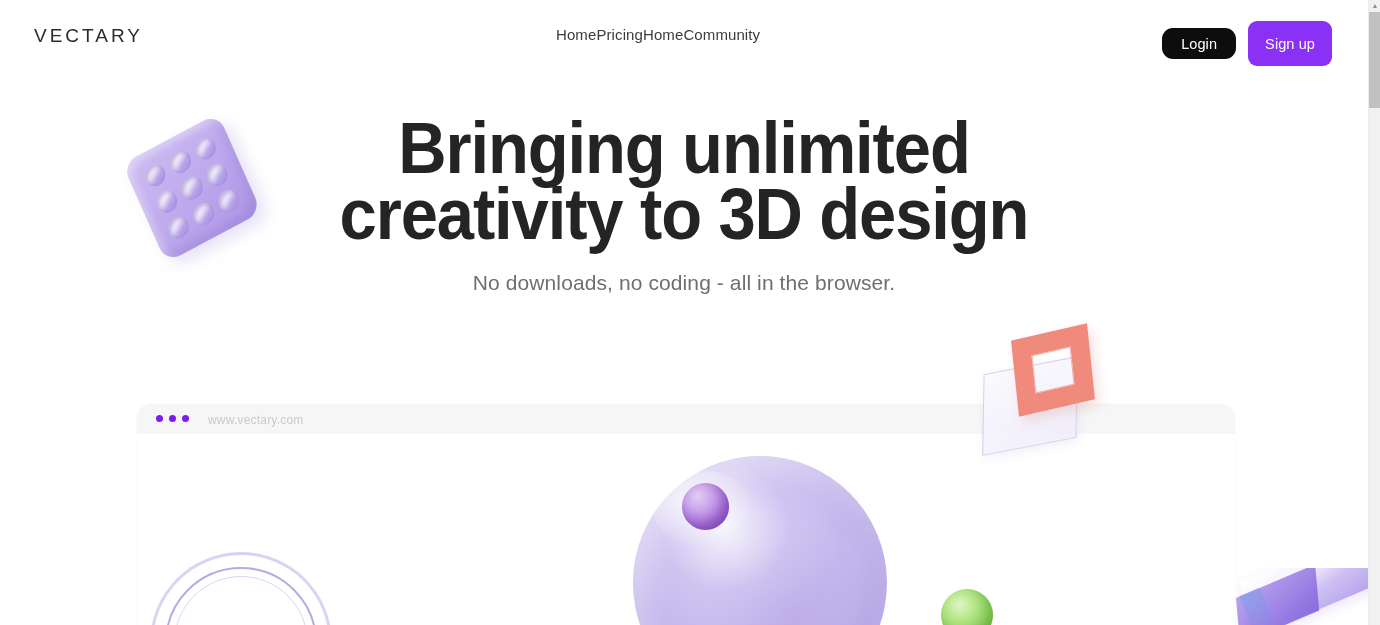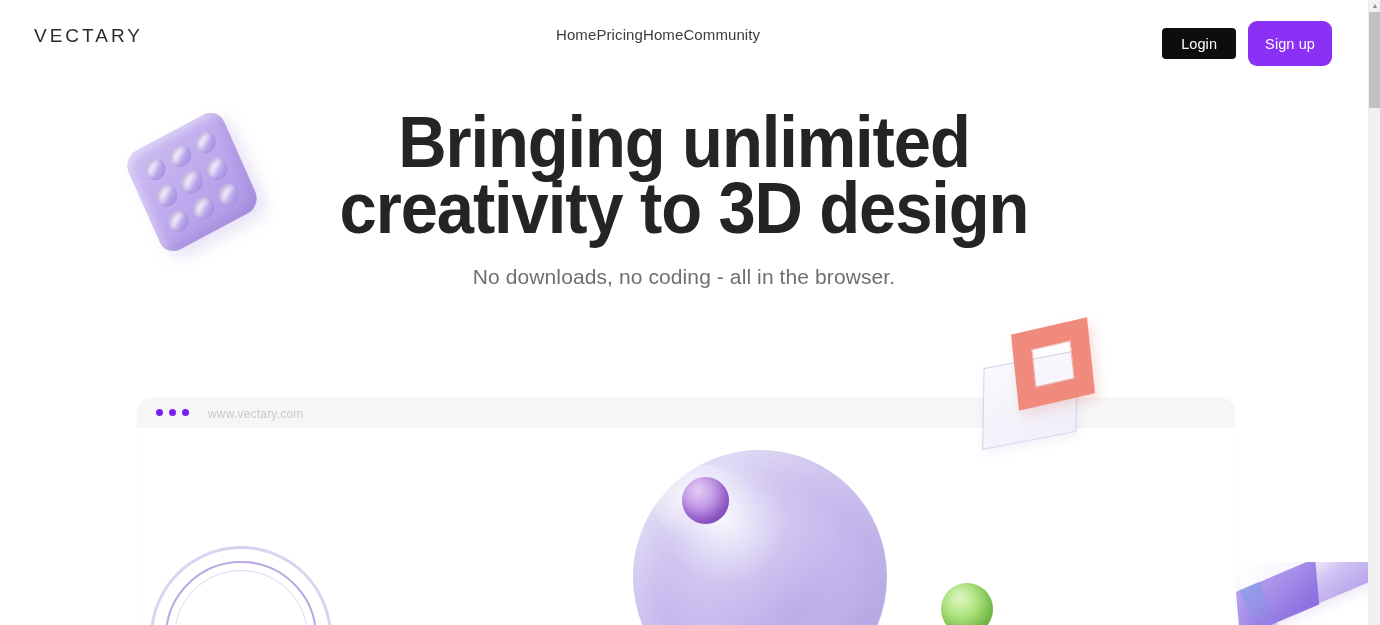--- a/index.html
+++ b/index.html
@@ -32,33 +32,33 @@
     font-size:15px; color:#3c3c3c; text-decoration:none;
     letter-spacing:0.1px; white-space:nowrap;
   }
 
   .header-actions {
     position:absolute; right:36px; top:21px;
     display:flex; gap:12px; align-items:center;
   }
   .btn-login {
     background:#0d0d0d; color:#fff; border:none;
-    border-radius:4px; height:31px; padding:0 19px;
+    border-radius:11px; height:31px; padding:0 19px;
     font-size:14.5px; font-family:inherit; cursor:pointer;
     letter-spacing:0.1px;
   }
   .btn-signup {
     background:#8b30f5; color:#fff; border:none;
     border-radius:9px; height:45px; padding:0 17px;
     font-size:14.5px; font-family:inherit; cursor:pointer;
     letter-spacing:0.1px;
   }
 
   
-  .hero { position:absolute; top:6px; left:0; width:1368px; height:439px; }
+  .hero { position:absolute; top:12px; left:0; width:1368px; height:439px; }
 
   .headline {
     position:absolute; top:103px; left:0; width:1368px;
     text-align:center;
     font-size:72px; line-height:66px;
     font-weight:900; color:#242424;
     letter-spacing:-1.2px;
     transform:scaleX(0.93); transform-origin:center top;
   }
   .headline .l2 { display:block; }

